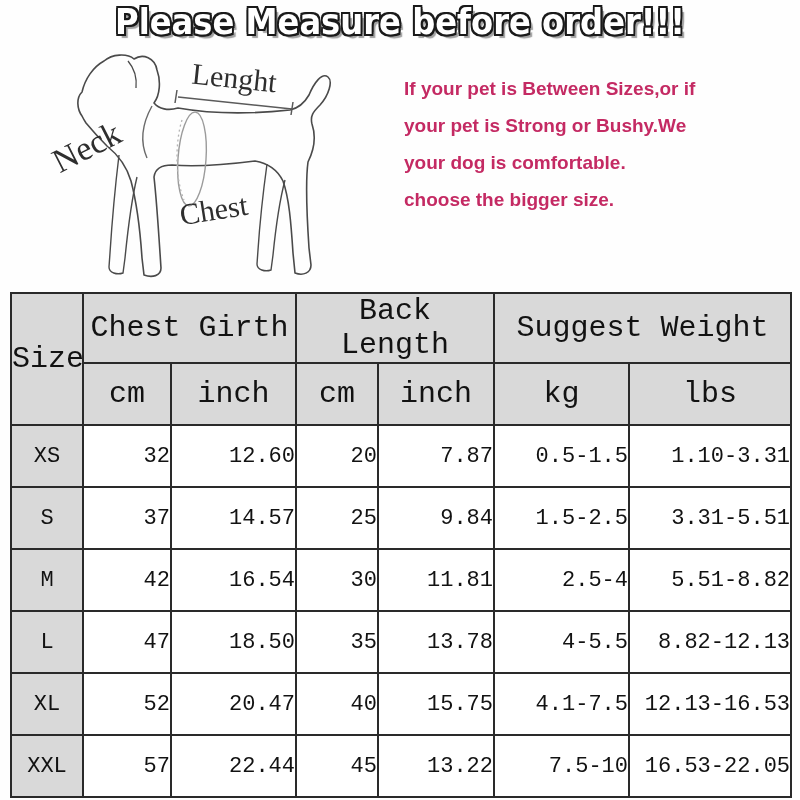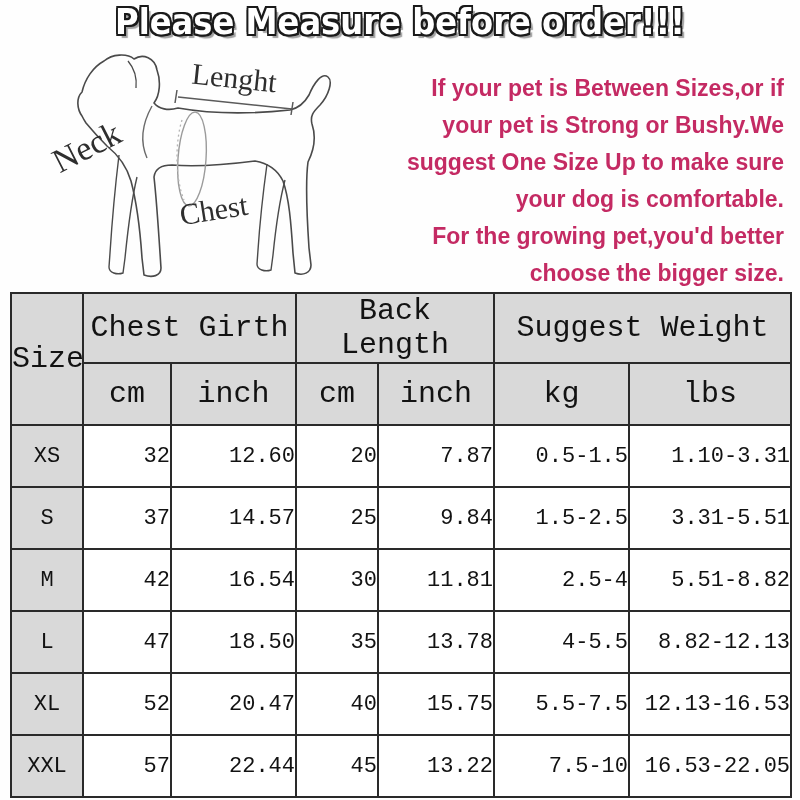--- a/index.html
+++ b/index.html
@@ -24,22 +24,22 @@
       -2px  0   0 #1a1a1a, 2px  0   0 #1a1a1a,
        4px  4px 1px rgba(130,130,130,0.75);
     transform:scaleX(0.92);
   }
 
   
   .top-section { position:absolute; top:52px; left:0; width:800px; height:240px; display:flex; }
   .diagram { width:402px; height:240px; }
   .notice {
     flex:1; padding:18px 16px 0 2px;
-    text-align:right; font-weight:bold;
-    font-size:23px; line-height:37px;
+    text-align:left; font-weight:bold;
+    font-size:19px; line-height:37px;
     color:var(--notice-color, #c42a63);
   }
   .notice p { margin:0; }
 
   .diagram svg text {
     font-family:"Liberation Serif", "DejaVu Serif", serif;
     fill:#2e2e2e;
   }
 
   
@@ -97,23 +97,21 @@
 
         <text x="234" y="36" font-size="30" text-anchor="middle" transform="rotate(6 234 30)">Lenght</text>
         <text x="88" y="106" font-size="34" text-anchor="middle" transform="rotate(-27 88 98)">Neck</text>
         <text x="214" y="168" font-size="30" text-anchor="middle" transform="rotate(-9 214 160)">Chest</text>
       </svg>
     </div>
 
     <div class="notice">
       <p>If your pet is Between Sizes,or if</p>
       <p>your pet is Strong or Bushy.We</p>
-      <p>suggest One Size Up to make sure</p>
       <p>your dog is comfortable.</p>
-      <p>For the growing pet,you'd better</p>
       <p>choose the bigger size.</p>
     </div>
   </div>
 
   <table class="size-table">
     <colgroup>
       <col style="width:72px">
         <col style="width:88px">
         <col style="width:125px">
       <col style="width:82px">
@@ -173,21 +171,21 @@
           <td>13.78</td>
           <td>4-5.5</td>
           <td>8.82-12.13</td>
         </tr>
         <tr>
           <th class="size-cell">XL</th>
           <td>52</td>
           <td>20.47</td>
           <td>40</td>
           <td>15.75</td>
-          <td>5.5-7.5</td>
+          <td>4.1-7.5</td>
           <td>12.13-16.53</td>
         </tr>
         <tr>
           <th class="size-cell">XXL</th>
           <td>57</td>
           <td>22.44</td>
           <td>45</td>
           <td>13.22</td>
           <td>7.5-10</td>
           <td>16.53-22.05</td>

